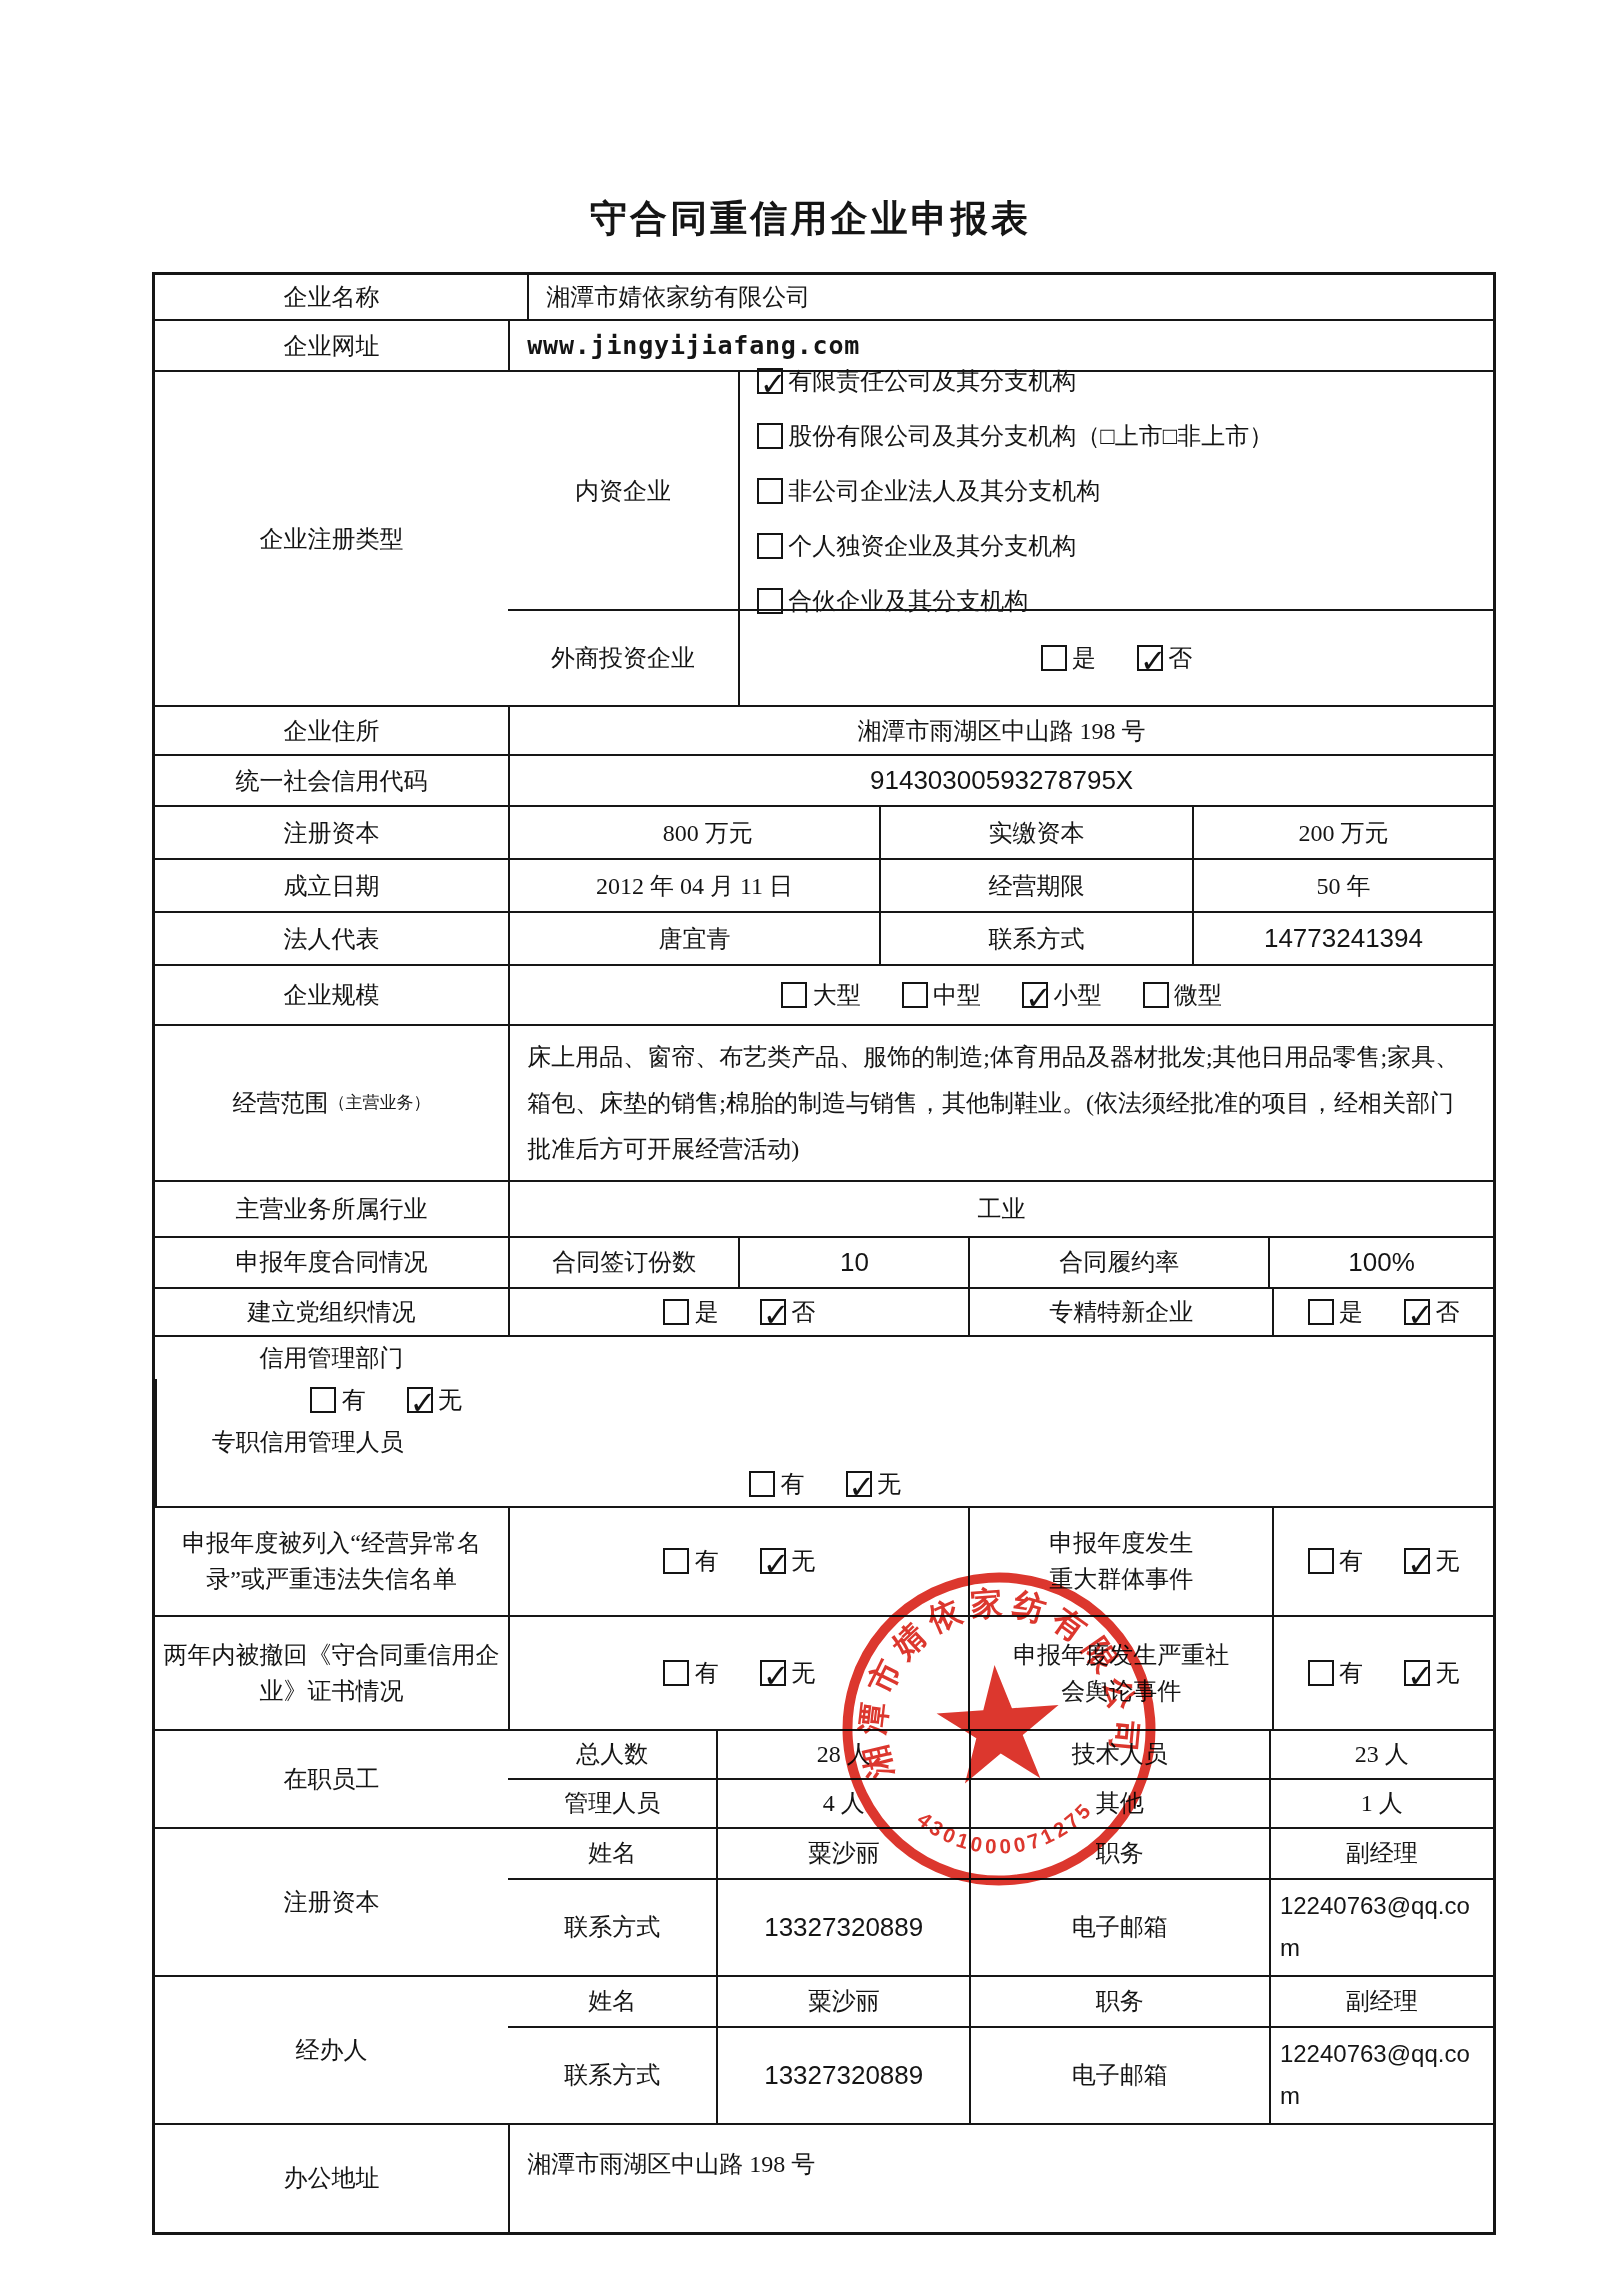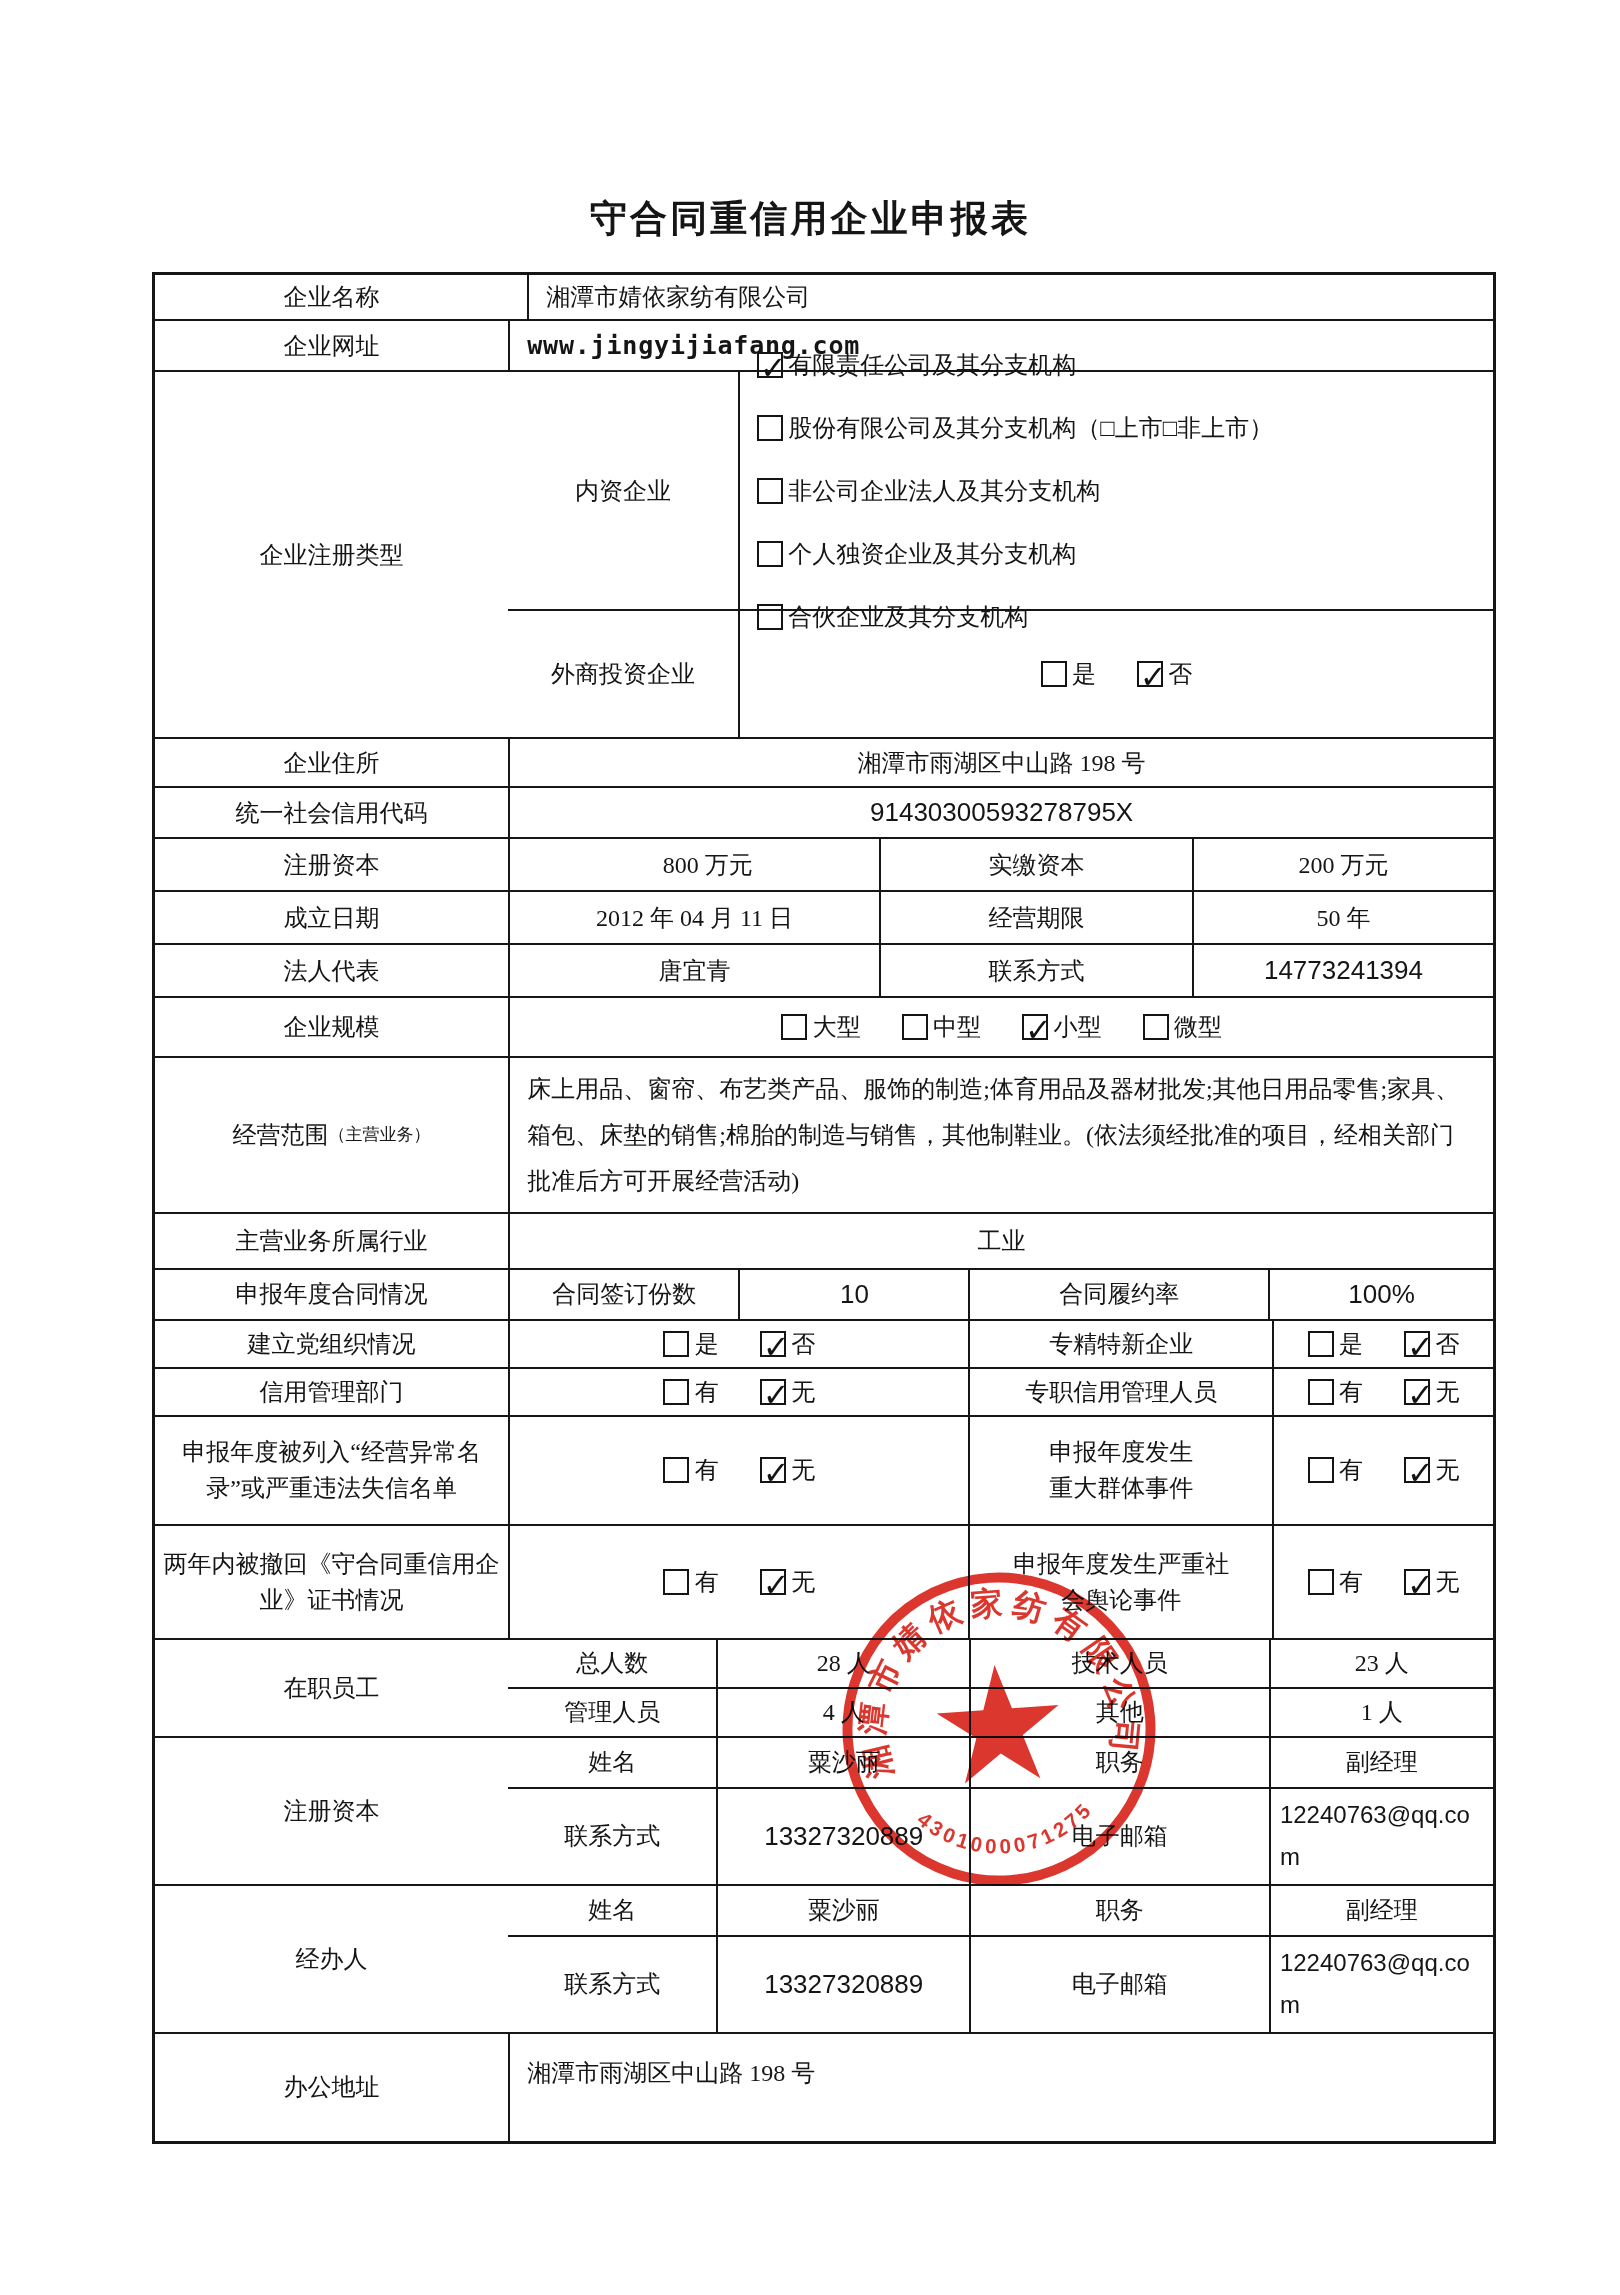--- a/index.html
+++ b/index.html
@@ -22,21 +22,21 @@
   .sr:first-child{border-top:none;}
   .num{font-family:"Liberation Sans",sans-serif;font-size:26px;}
   .web{font-family:"DejaVu Sans Mono",monospace;font-weight:700;font-size:25px;letter-spacing:0.8px;}
   .small{font-size:17px;}
   .cb{width:22px;height:22px;border:2.3px solid #141414;position:relative;display:inline-block;
       flex:none;box-sizing:content-box;background:#fff0;}
   .cb.checked::after{content:"✓";position:absolute;left:0.8px;top:-10px;font-size:32px;font-weight:700;
       font-family:"DejaVu Sans",sans-serif;color:#131313;}
   .opt{display:inline-flex;align-items:center;gap:5.4px;white-space:nowrap;}
   .optgrp{display:flex;align-items:center;justify-content:center;gap:41px;}
-  .optcol{display:flex;flex-direction:column;align-items:flex-start;justify-content:center;gap:16px;}
+  .optcol{display:flex;flex-direction:column;align-items:flex-start;justify-content:center;gap:8px;}
   .optcol .opt{min-height:47px;}
   .scope{line-height:1.92;text-align:left;padding:7.7px 17px;}
   .email{font-family:"Liberation Sans",sans-serif;font-size:24px;line-height:1.75;word-break:break-all;
          text-align:left;justify-content:flex-start;padding:4.6px 9.2px;}
   .seal{position:absolute;left:823px;top:1553px;width:352px;height:352px;opacity:.92;
         mix-blend-mode:multiply;transform:rotate(-4deg);color:#d9261c;pointer-events:none;}
 </style>
 </head>
 <body>
 
@@ -203,21 +203,21 @@
               <span>是</span>
             </span>
           <span class="opt">
               <span class="cb checked"></span>
               <span>否</span>
             </span>
         </div>
       </div>
     </div>
 
-    <div class="r" style="min-height:46px;">
+    <div class="r" style="min-height:46px;flex-direction:column;">
       <div class="c lc">信用管理部门</div>
       <div class="c" style="width:34.4%;flex:none;">
         <div class="optgrp">
           <span class="opt">
               <span class="cb"></span>
               <span>有</span>
             </span>
           <span class="opt">
               <span class="cb checked"></span>
               <span>无</span>

